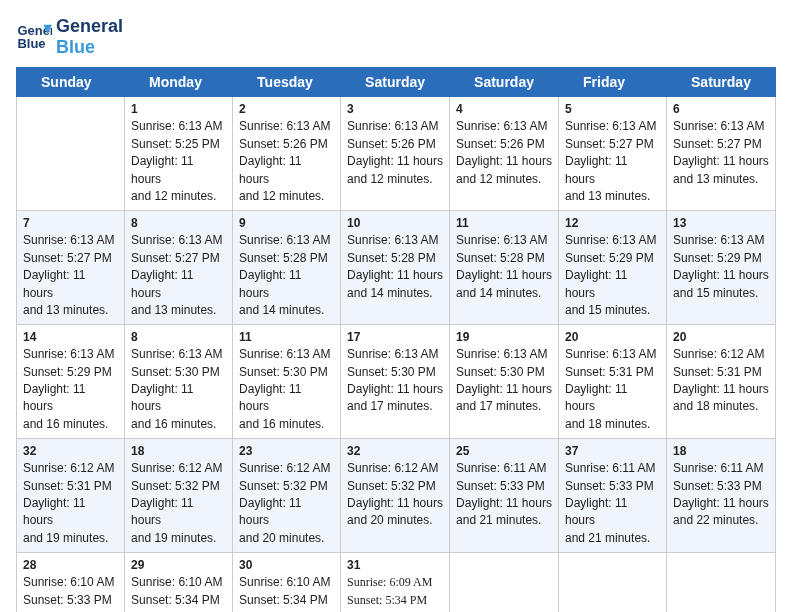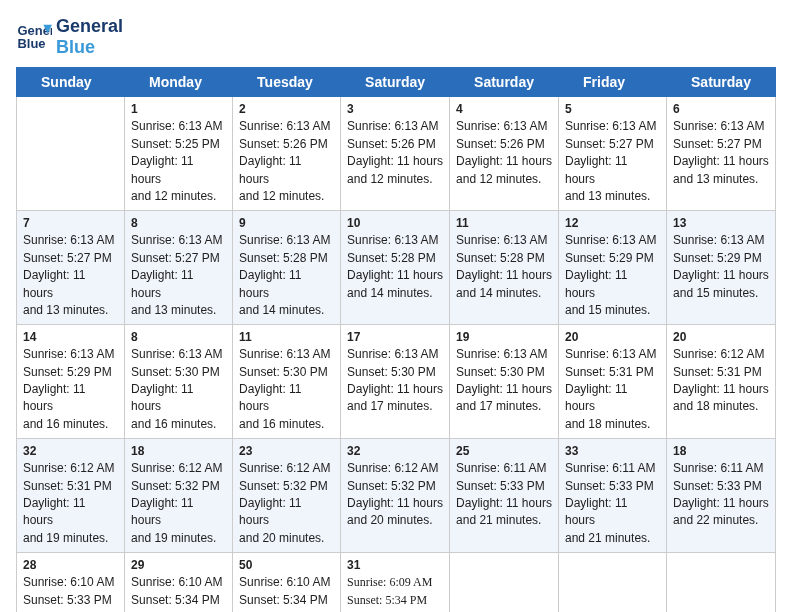--- a/index.html
+++ b/index.html
@@ -292,21 +292,21 @@
 and 20 minutes.</div>
         </td>
         <td>
           <span class="day-number">25</span>
           <div class="day-info" style="white-space: pre-line;">Sunrise: 6:11 AM
 Sunset: 5:33 PM
 Daylight: 11 hours
 and 21 minutes.</div>
         </td>
         <td>
-          <span class="day-number">33</span>
+          <span class="day-number">37</span>
           <div class="day-info" style="white-space: pre-line;">Sunrise: 6:11 AM
 Sunset: 5:33 PM
 Daylight: 11 hours
 and 21 minutes.</div>
         </td>
         <td>
           <span class="day-number">18</span>
           <div class="day-info" style="white-space: pre-line;">Sunrise: 6:11 AM
 Sunset: 5:33 PM
 Daylight: 11 hours
@@ -322,21 +322,21 @@
 and 22 minutes.</div>
         </td>
         <td>
           <span class="day-number">29</span>
           <div class="day-info" style="white-space: pre-line;">Sunrise: 6:10 AM
 Sunset: 5:34 PM
 Daylight: 11 hours
 and 23 minutes.</div>
         </td>
         <td>
-          <span class="day-number">50</span>
+          <span class="day-number">30</span>
           <div class="day-info" style="white-space: pre-line;">Sunrise: 6:10 AM
 Sunset: 5:34 PM
 Daylight: 11 hours
 and 24 minutes.</div>
         </td>
         <td>
           <span class="day-number">31</span>
           <div class="day-info" style="white-space: pre-line; font-family: Liberation Serif, serif;">Sunrise: 6:09 AM
 Sunset: 5:34 PM
 Daylight: 11 hours

